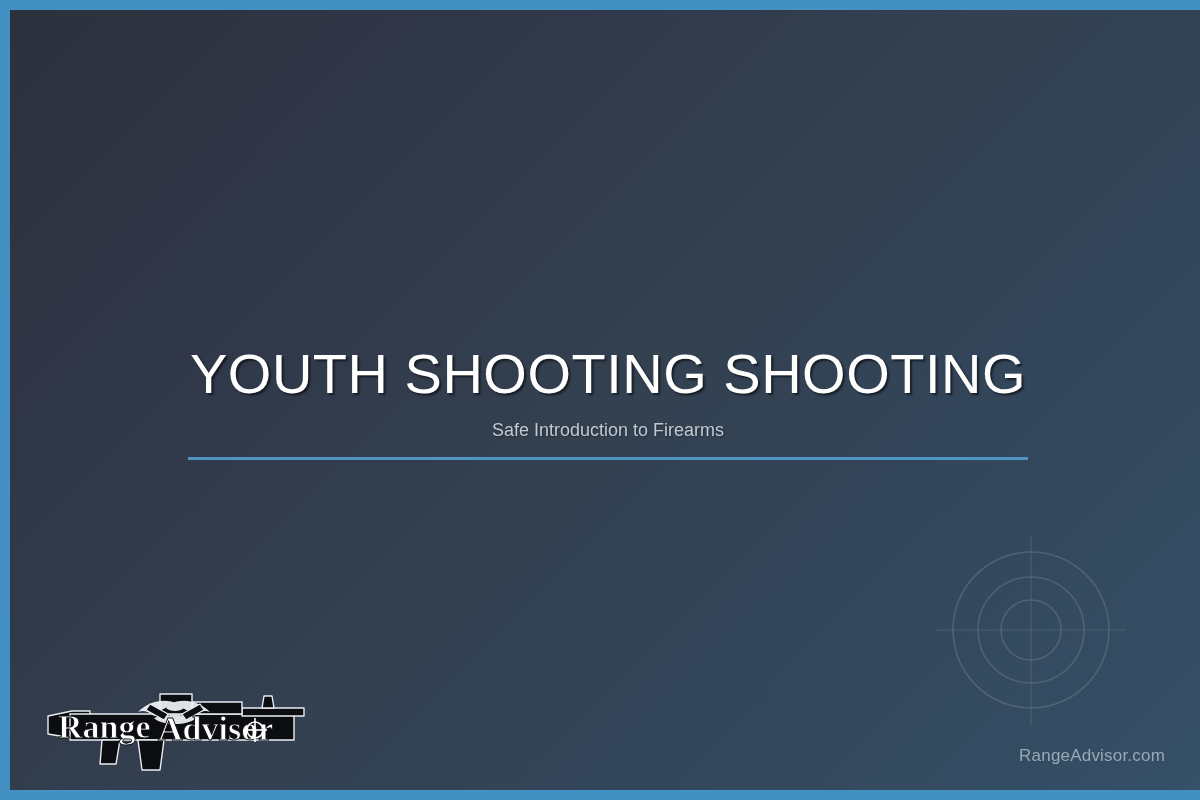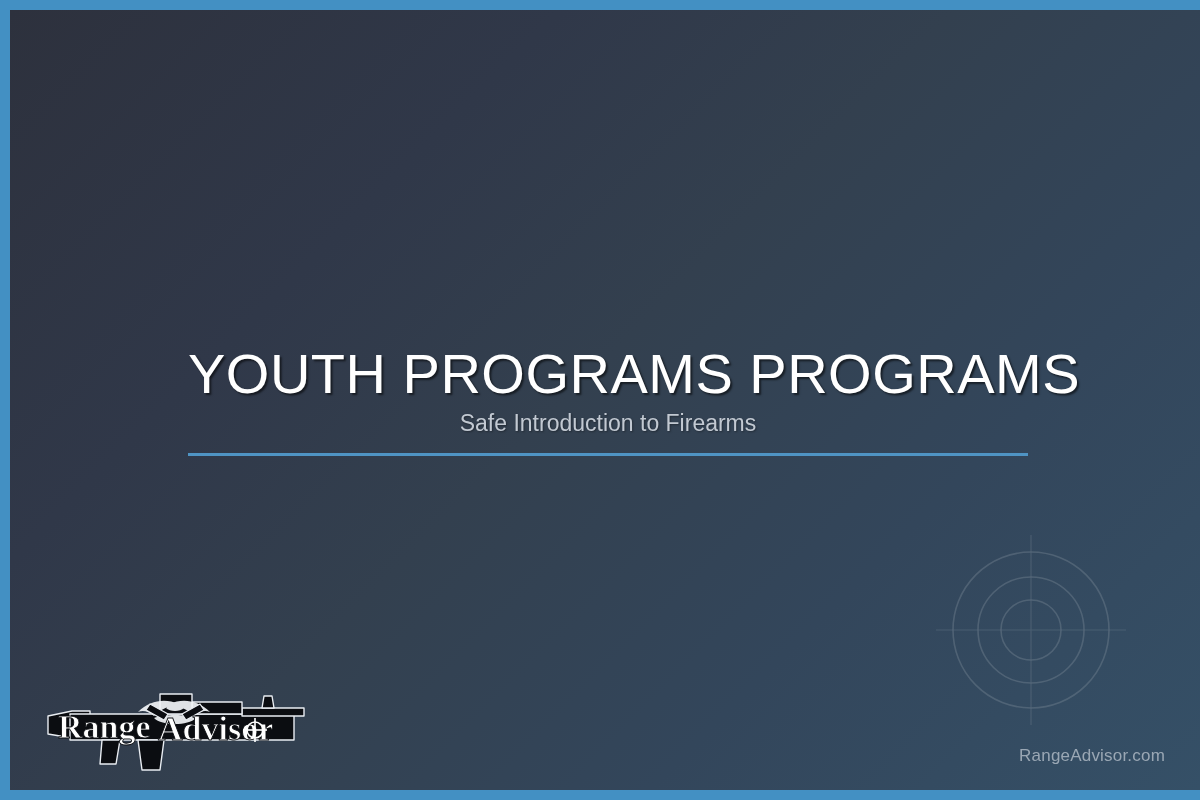--- a/index.html
+++ b/index.html
@@ -54,24 +54,24 @@
     font-family: "Liberation Sans", sans-serif;
     font-weight: 400;
     font-size: 56px;
     line-height: 1.08;
     letter-spacing: 0.5px;
     color: #ffffff;
     text-shadow: 2px 2px 2px rgba(0,0,0,0.55);
     white-space: nowrap;
   }
   .slide-subtitle {
-    margin: 6px 0 0 0;
+    margin: 16px 0 0 0;
     font-family: "Liberation Sans", sans-serif;
     font-weight: 400;
-    font-size: 23px;
+    font-size: 18px;
     color: #c2c9d2;
     text-shadow: 1px 1px 2px rgba(0,0,0,0.35);
     text-align: center;
   }
   .title-rule {
     margin-top: 16px;
     width: 840px;
     height: 3px;
     background: #4f94c4;
   }
@@ -111,21 +111,21 @@
           <circle cx="105" cy="105" r="30"></circle>
         </g>
         <g stroke="#7e8c99" stroke-width="1.2" opacity="0.6">
           <line x1="10" y1="105" x2="200" y2="105"></line>
           <line x1="105" y1="10" x2="105" y2="200"></line>
         </g>
       </svg>
     </div>
 
     <div class="title-block">
-      <h1 class="slide-title">YOUTH PROGRAMS PROGRAMS</h1>
+      <h1 class="slide-title">YOUTH SHOOTING SHOOTING</h1>
       <p class="slide-subtitle">Safe Introduction to Firearms</p>
       <div class="title-rule"></div>
     </div>
 
     <div class="logo">
       <svg width="270" height="96" viewBox="0 0 270 96" aria-hidden="true">
         <defs>
           <clipPath id="logoclip">
             <rect x="0" y="0" width="270" height="96"></rect>
           </clipPath>

